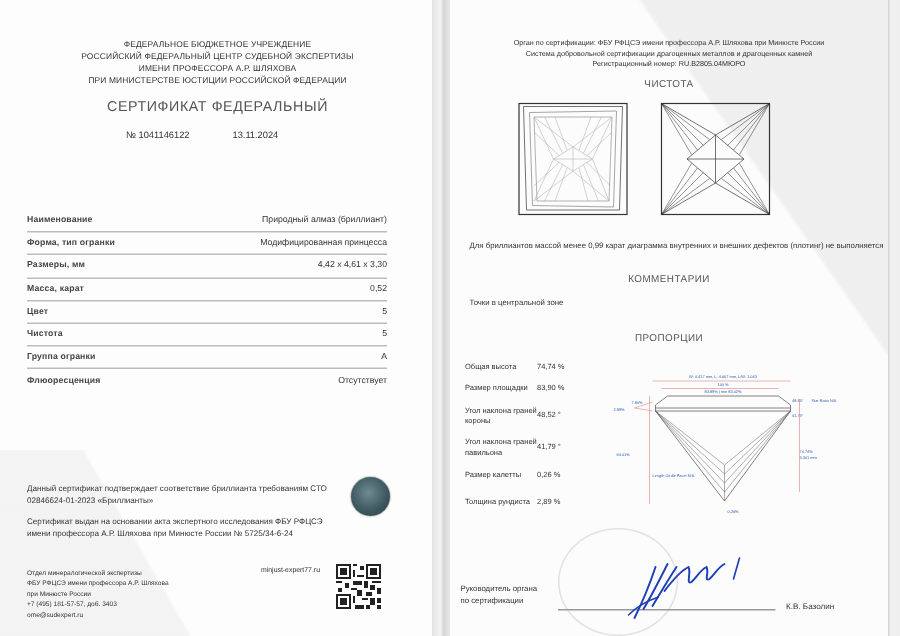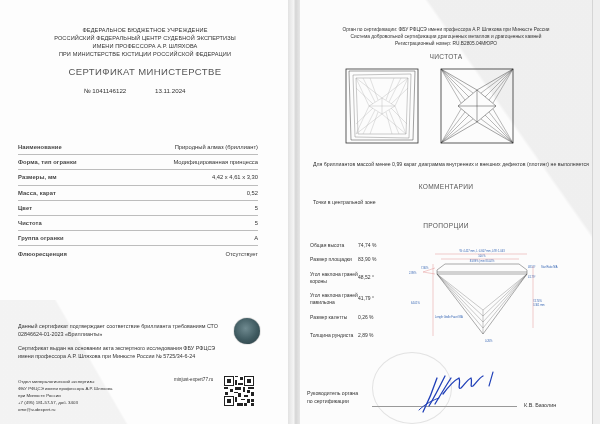--- a/index.html
+++ b/index.html
@@ -81,21 +81,21 @@
 <div class="right-edge"></div>
 <div class="shade shade-left"></div>
 <div class="shade shade-right"></div>
 
 <div class="org">
   <div>ФЕДЕРАЛЬНОЕ БЮДЖЕТНОЕ УЧРЕЖДЕНИЕ</div>
   <div>РОССИЙСКИЙ ФЕДЕРАЛЬНЫЙ ЦЕНТР СУДЕБНОЙ ЭКСПЕРТИЗЫ</div>
   <div>ИМЕНИ ПРОФЕССОРА А.Р. ШЛЯХОВА</div>
   <div>ПРИ МИНИСТЕРСТВЕ ЮСТИЦИИ РОССИЙСКОЙ ФЕДЕРАЦИИ</div>
 </div>
-<div class="cert-title">СЕРТИФИКАТ МИНИСТЕРСТВЕ</div>
+<div class="cert-title">СЕРТИФИКАТ ФЕДЕРАЛЬНЫЙ</div>
 <div class="cert-num">№ 1041146122</div>
 <div class="cert-date">13.11.2024</div>
 
 <div class="spec-table">
   <div class="spec-row">
       <span class="spec-label">Наименование</span>
       <span class="spec-value">Природный алмаз (бриллиант)</span>
     </div>
   <div class="spec-row">
       <span class="spec-label">Форма, тип огранки</span>

